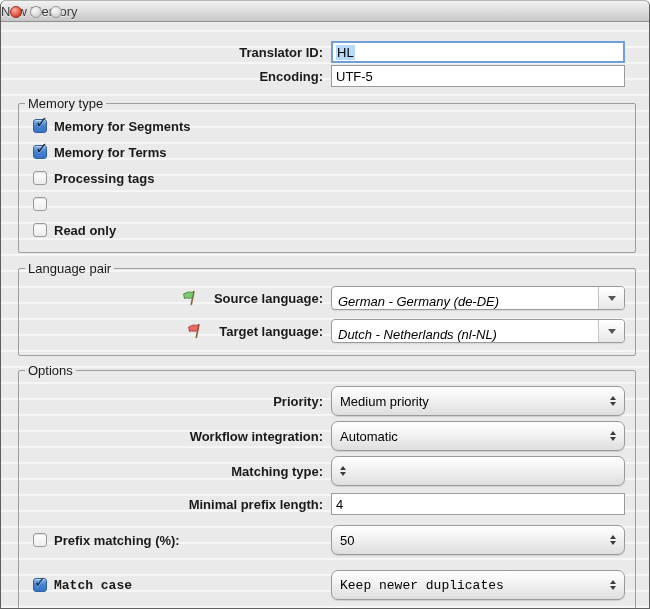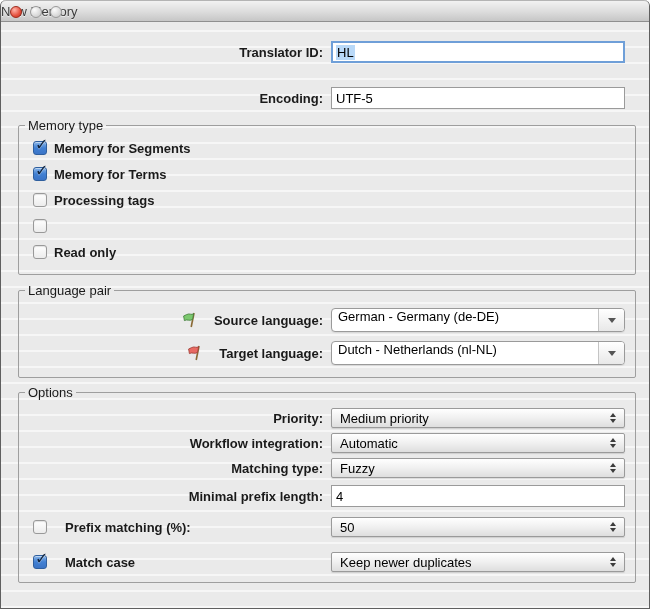--- a/index.html
+++ b/index.html
@@ -30,21 +30,21 @@
   .tl.red   { background: radial-gradient(circle at 35% 30%, #ffb3a8, #e5513f 60%, #c03324); border:1px solid #9e2a1c; }
   .tl.gray  { background: radial-gradient(circle at 35% 30%, #fbfbfb, #d4d4d4 70%, #bcbcbc); border:1px solid #9a9a9a; }
   .title {
     flex:1; text-align:left; font-size:13px; color:#3c3c3c;
     text-shadow: 0 1px 0 rgba(255,255,255,.6);
   }
 
   
   .content { padding-top: 19px; }
 
-  .form-row { display:flex; align-items:center; margin-bottom:24px; }
+  .form-row { display:flex; align-items:center; margin-bottom:2px; }
   .form-row .lbl {
     flex: 0 0 330px; text-align:right; padding-right:8px;
     font-size:13px; font-weight:bold; color:#1a1a1a;
   }
 
   .textfield {
     width:294px; height:22px; background:#ffffff;
     border:1px solid #9a9a9a;
     font-size:13px; color:#000; display:flex; align-items:center;
     padding-left:4px;
@@ -84,44 +84,45 @@
   }
 
   
   .fs-row { display:flex; align-items:center; margin-top:5px; }
   .fs-row .lbl {
     flex:0 0 312px; text-align:right; padding-right:8px;
     font-size:13px; font-weight:bold; color:#1a1a1a;
     display:flex; justify-content:flex-end; align-items:center; gap:17px;
   }
   .fs-row .lbl-left {
-    flex:0 0 312px; display:flex; align-items:center; padding-left:14px;gap:11px;
+    flex:0 0 312px; display:flex; align-items:center; padding-left:14px;
   }
 
   .flag-icon { width:16px; height:16px; flex:0 0 16px; }
 
   
   .combo {
     width:294px; height:24px; background:#ffffff;
     border:1px solid #9a9a9a; border-radius:4px;
-    display:flex; align-items:flex-start; position:relative;
+    display:flex; align-items:flex-end; position:relative;
     box-shadow: 0 1px 1px rgba(0,0,0,.08);
+    font-style: italic;
   }
   .combo .combo-text { flex:1; font-size:13px; color:#000; padding-left:6px; }
   .combo .combo-btn {
     width:26px; height:100%; display:flex; align-items:center; justify-content:center;
     border-left:1px solid #c4c4c4; border-radius:0 3px 3px 0;
     background: linear-gradient(to bottom, #ffffff, #e8e8e8);
   }
   .tri-down { width:0; height:0; border-left:4px solid transparent; border-right:4px solid transparent; border-top:5px solid #555; }
 
   
   .popup {
-    width:294px; height:20px;
-    border:1px solid #9a9a9a; border-radius:2px;
+    width:294px; height:30px;
+    border:1px solid #9a9a9a; border-radius:7px;
     background: linear-gradient(to bottom, #ffffff 0%, #f0f0f0 50%, #dedede 100%);
     box-shadow: 0 1px 1px rgba(0,0,0,.12);
     display:flex; align-items:center; position:relative;
   }
   .popup .popup-text { flex:1; font-size:13px; color:#000; padding-left:8px; }
   .popup .steppers { width:22px; display:flex; flex-direction:column; align-items:center; gap:2px; }
   .tri-up-s { width:0;height:0;border-left:3.5px solid transparent;border-right:3.5px solid transparent;border-bottom:4.5px solid #3c3c3c; }
   .tri-dn-s { width:0;height:0;border-left:3.5px solid transparent;border-right:3.5px solid transparent;border-top:4.5px solid #3c3c3c; }
 
   
@@ -250,21 +251,20 @@
           <span class="steppers">
               <span class="tri-up-s"></span>
               <span class="tri-dn-s"></span>
             </span>
         </div>
       </div>
 
       <div class="fs-row">
         <div class="lbl">Matching type:</div>
         <div class="popup">
-          <span class="popup-text">Fuzzy</span>
           <span class="steppers">
               <span class="tri-up-s"></span>
               <span class="tri-dn-s"></span>
             </span>
         </div>
       </div>
 
       <div class="fs-row" style="margin-top:7px;">
         <div class="lbl">Minimal prefix length:</div>
         <div class="textfield">
@@ -279,21 +279,21 @@
         </div>
         <div class="popup">
           <span class="popup-text">50</span>
           <span class="steppers">
               <span class="tri-up-s"></span>
               <span class="tri-dn-s"></span>
             </span>
         </div>
       </div>
 
-      <div class="fs-row" style="margin-top:15px;">
+      <div class="fs-row" style="margin-top:15px;font-family:Liberation Mono, monospace;">
         <div class="lbl-left">
           <span class="aqua-checkbox checked"></span>
           <span class="cb-label">Match case</span>
         </div>
         <div class="popup">
           <span class="popup-text">Keep newer duplicates</span>
           <span class="steppers">
               <span class="tri-up-s"></span>
               <span class="tri-dn-s"></span>
             </span>

